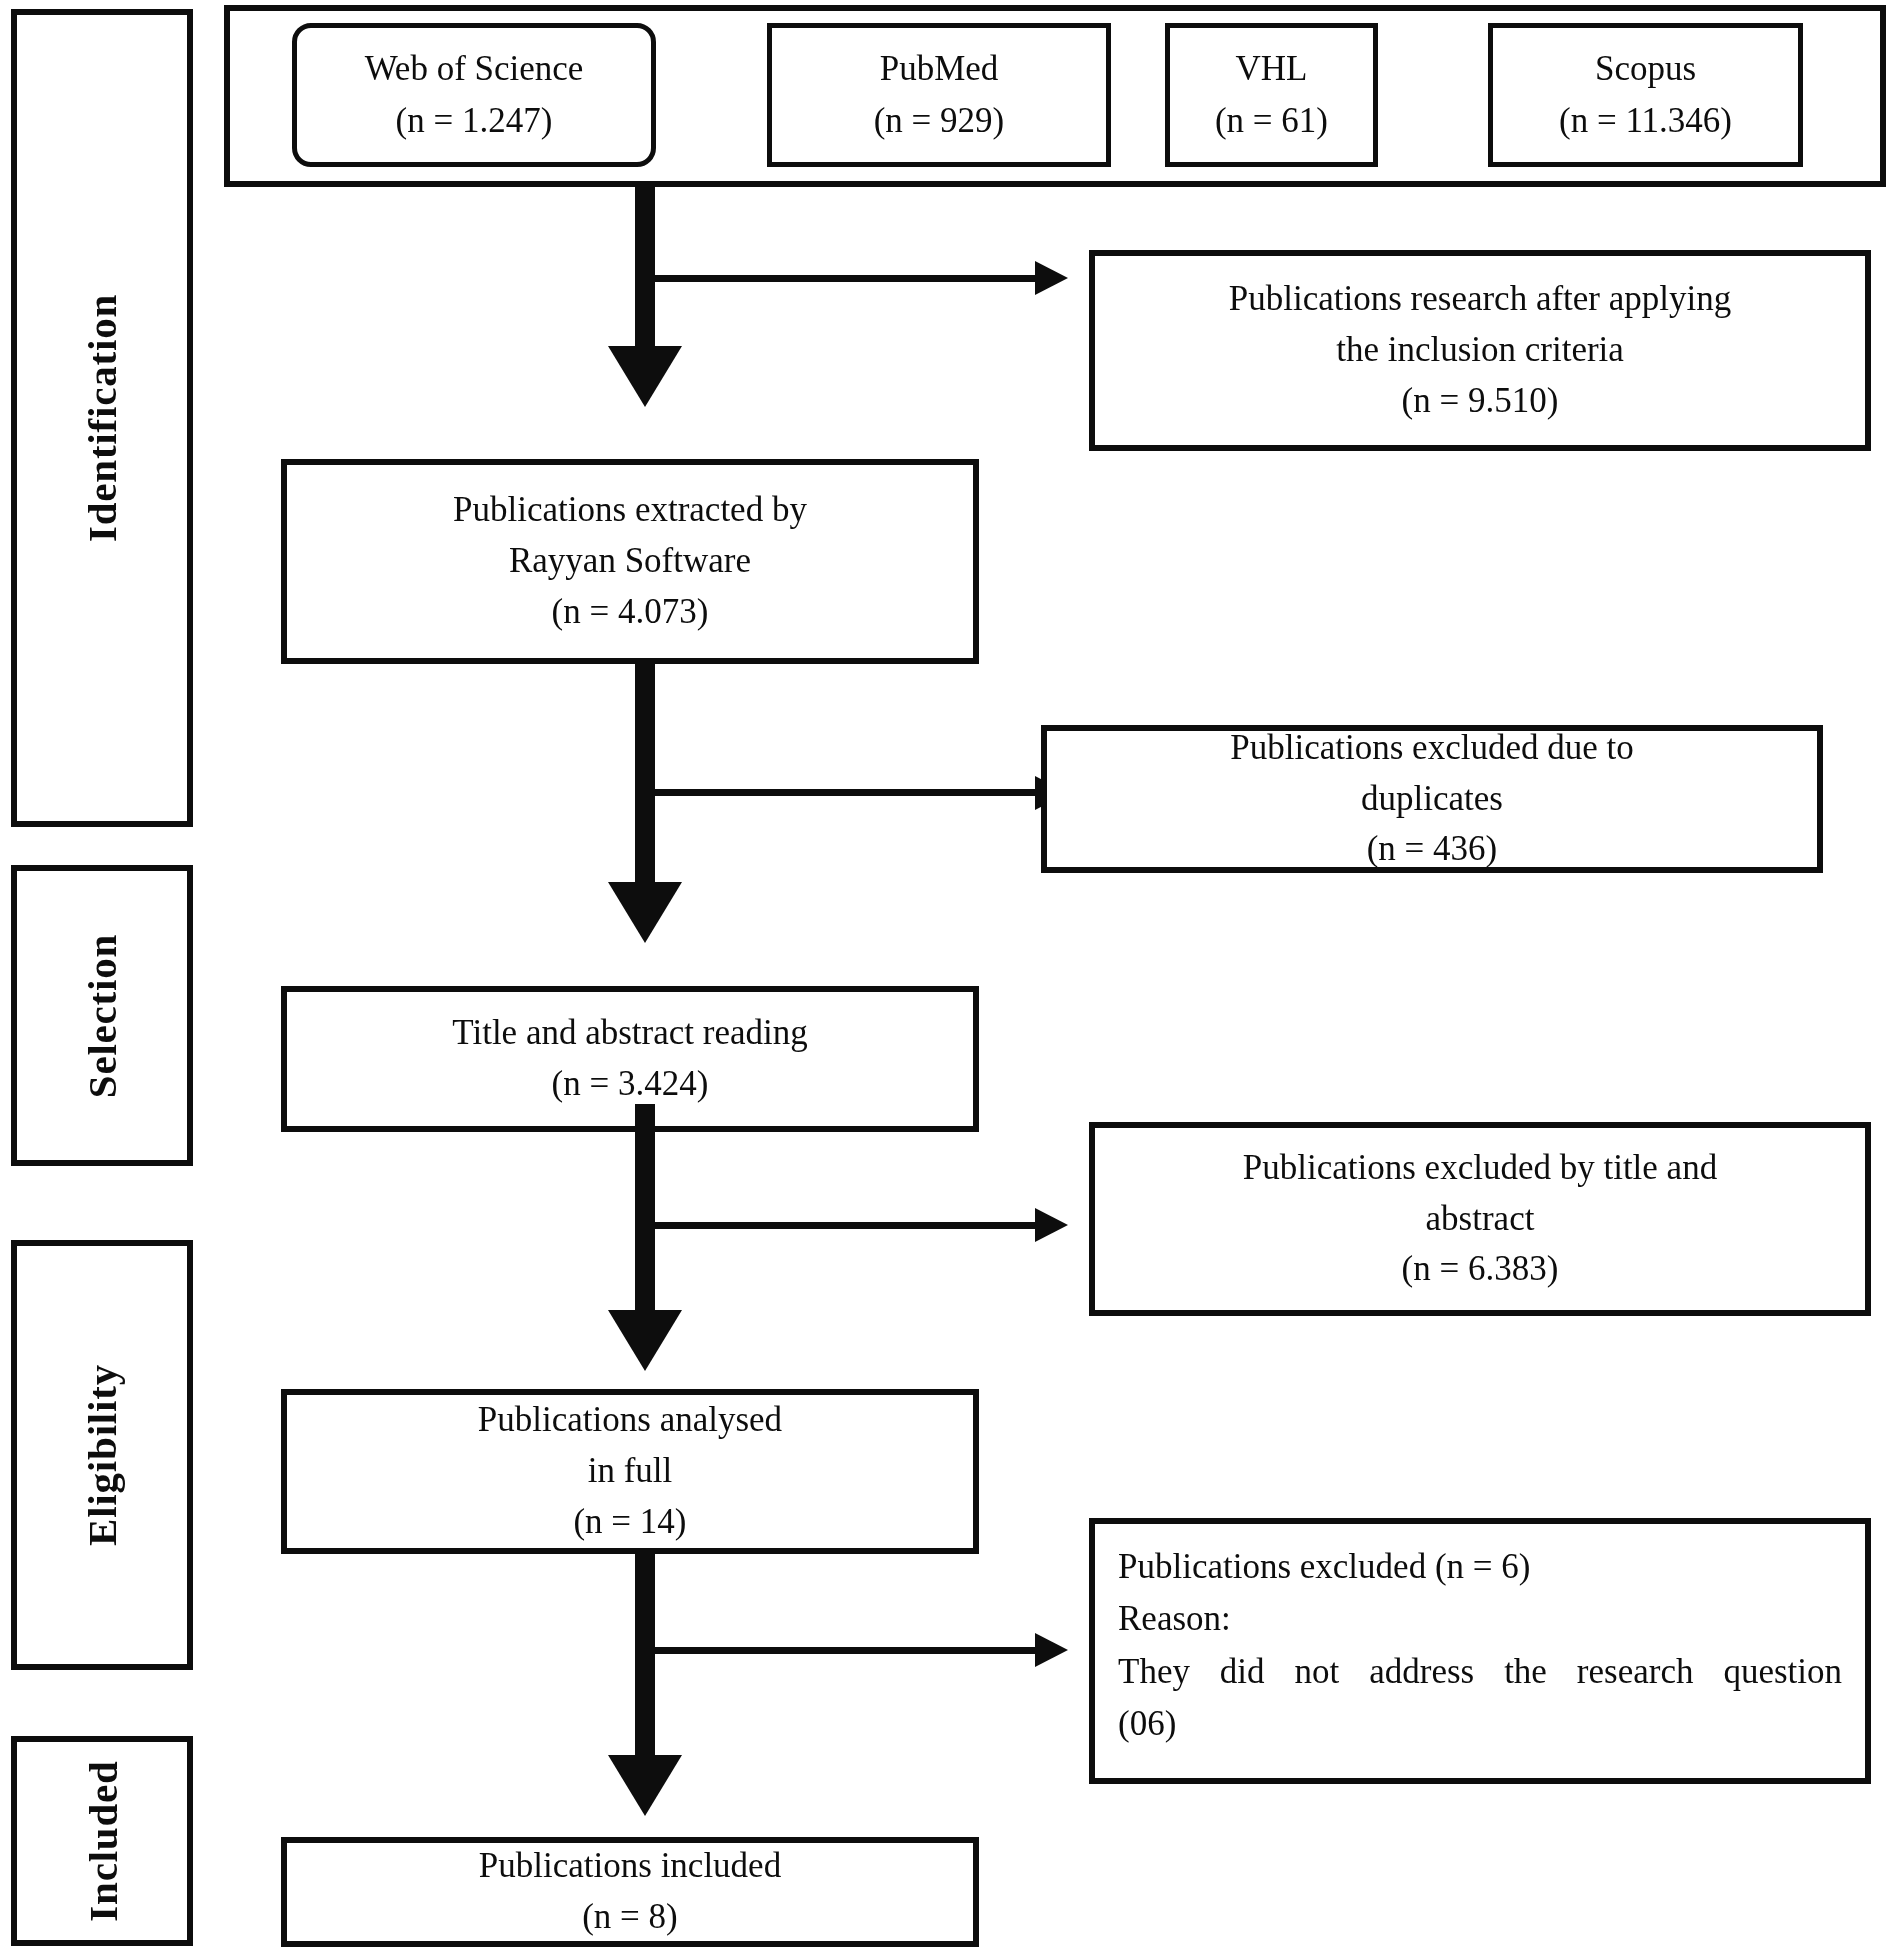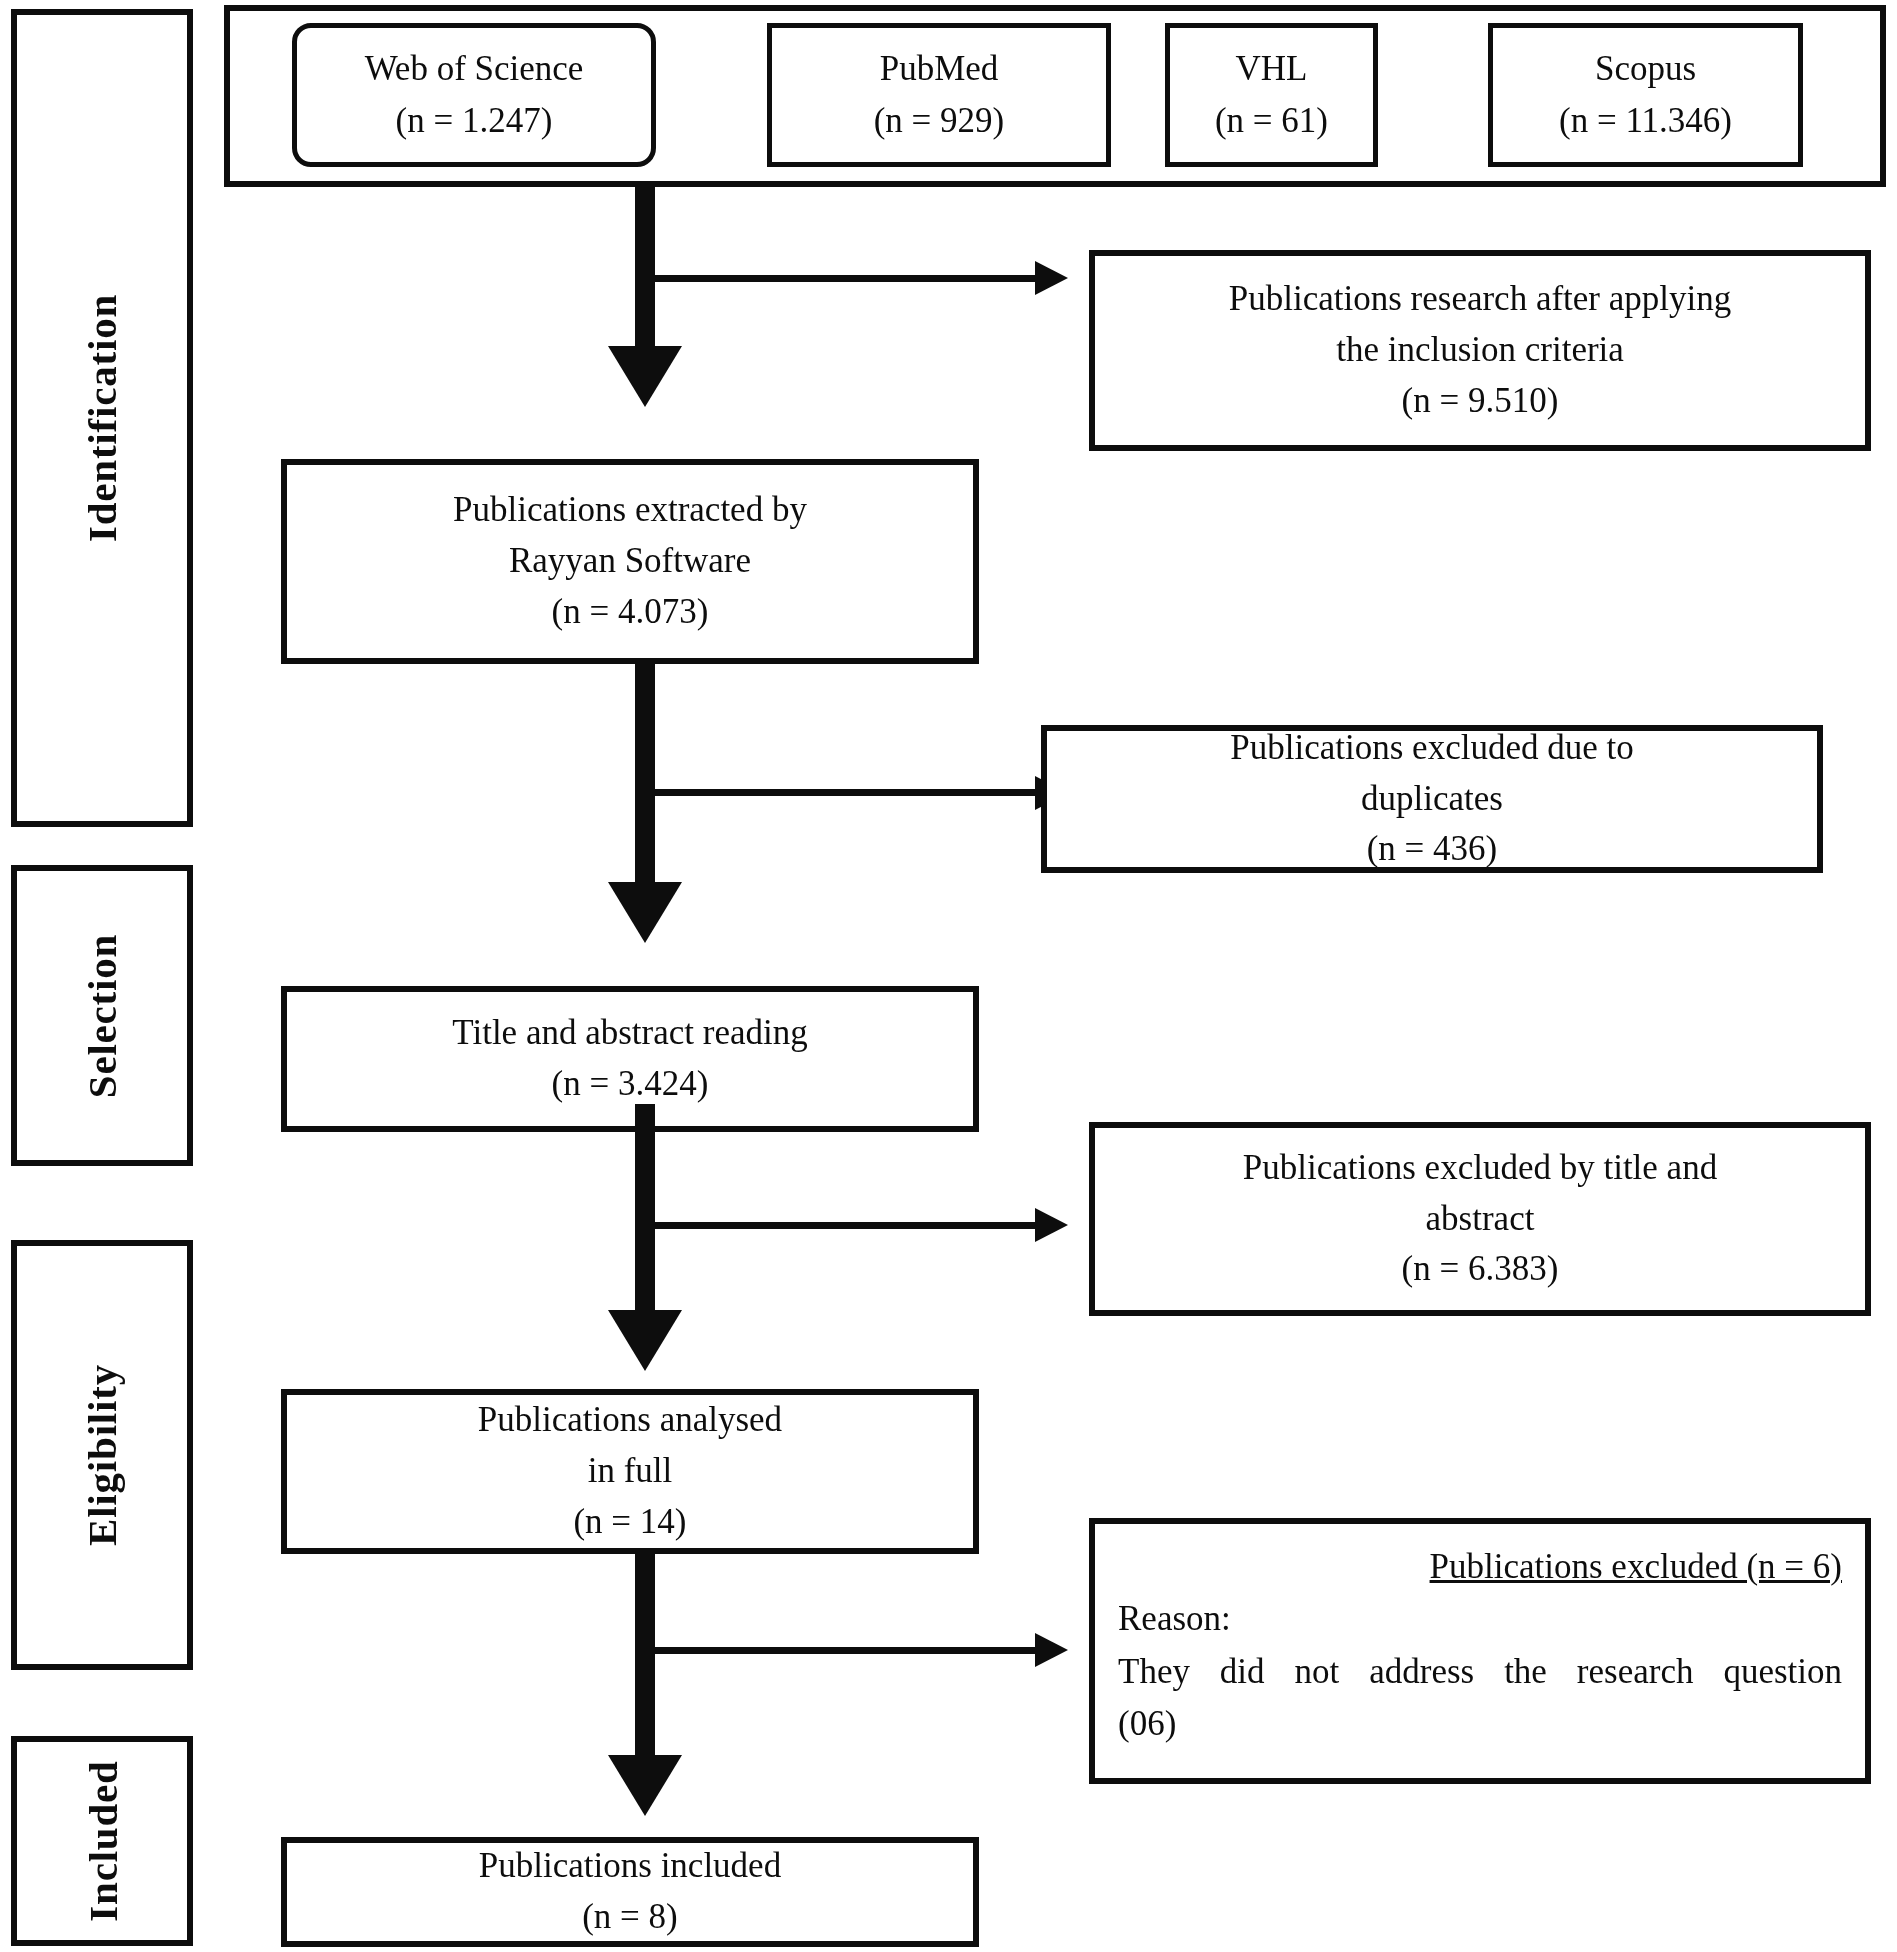--- a/index.html
+++ b/index.html
@@ -82,21 +82,21 @@
   
   .reasonbox{
     position:absolute;
     border:6px solid #0d0d0d;
     background:#ffffff;
     box-sizing:border-box;
     font-size:35px;
     line-height:1.5;
     padding:16.7px 23px;
   }
-  .reasonbox .excl-title{text-align:right;text-decoration:underline;}
+  .reasonbox .excl-title{text-align:left;}
   .reasonbox .reason-label{text-align:left;}
   .reasonbox .reason-text{
     text-align:justify;
     text-align-last:left;
     word-spacing:10.6px;
   }
 </style>
 </head>
 <body>
 

